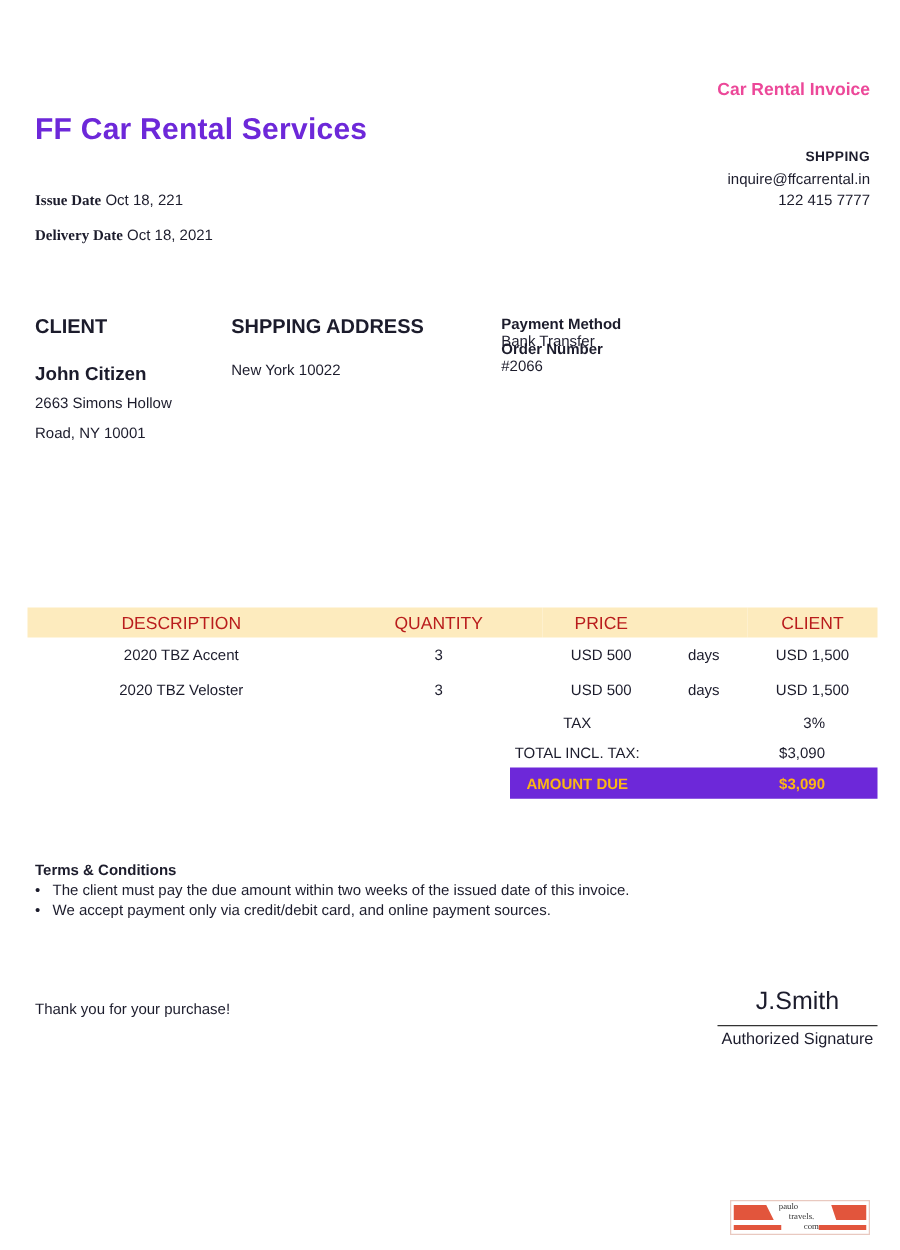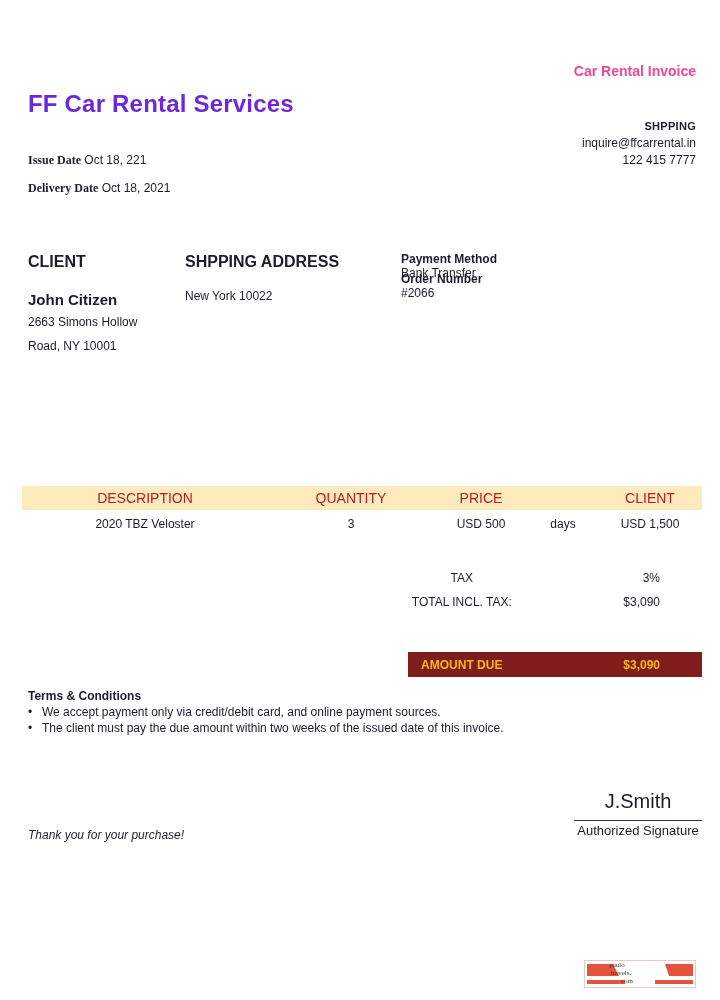--- a/index.html
+++ b/index.html
@@ -20,25 +20,25 @@
   .pay-grid { left:401px; top:252px; font-size:12px; }
   .pay-grid .r { display:flex; height:20px;flex-direction:column; }
   .pay-grid .k { width:149px; font-weight:bold; }
   table.items { position:absolute; left:22px; top:486px; width:680px; border-collapse:collapse; font-size:12px; }
   table.items th { background:#fdebbe; color:#b91c1c; font-weight:normal; font-size:14px; height:24px; padding:0; text-align:center; }
   table.items td { height:28px; text-align:center; padding:0; }
   .sum { left:408px; font-size:12px; width:294px; display:flex; }
   .sum span { display:block; text-align:center; }
   .sum .k { width:140px; }
   .sum .v { width:230px; margin-left:auto; text-align:right; padding-right:42px; box-sizing:border-box; }
-  .due { background:#7f1d1d; color:#fcb712; font-weight:bold; height:25px; align-items:center;margin-top:38px; }
+  .due { background:#6d28d9; color:#fcb712; font-weight:bold; height:25px; align-items:center; }
   .terms { left:28px; top:688px; font-size:12px; line-height:16px; }
   .terms ul { margin:0; padding:0 0 0 0; list-style:none; }
   .terms li::before { content:"•"; display:inline-block; width:14px; }
-  .thanks { left:28px; top:828px; font-size:12px;font-style:italic; }
+  .thanks { left:28px; top:800px; font-size:12px; }
   .sig-name { left:574px; top:790px; width:128px; text-align:center; font-size:20px; }
   .sig-line { left:574px; top:820px; width:128px; border-top:1px solid #333; }
   .sig-lbl { left:574px; top:823px; width:128px; text-align:center; font-size:13px; }
   .logo { left:584px; top:960px; width:110px; height:26px; border:1px solid #e9c9c0; background:#fff; }
 </style>
 </head>
 <body>
 
 <div class="abs doc-title">Car Rental Invoice</div>
 <div class="abs company">FF Car Rental Services</div>
@@ -84,20 +84,27 @@
     <tr>
       <th>DESCRIPTION</th>
       <th>QUANTITY</th>
       <th>PRICE</th>
       <th></th>
       <th>CLIENT</th>
     </tr>
   </thead>
   <tbody>
     <tr>
+      <td>2020 TBZ Accent</td>
+      <td>3</td>
+      <td>USD 500</td>
+      <td>days</td>
+      <td>USD 1,500</td>
+    </tr>
+    <tr>
       <td>2020 TBZ Veloster</td>
       <td>3</td>
       <td>USD 500</td>
       <td>days</td>
       <td>USD 1,500</td>
     </tr>
   </tbody>
 </table>
 
 <div class="abs sum" style="top:571px;">
@@ -109,35 +116,35 @@
   <span class="v">$3,090</span>
 </div>
 <div class="abs sum due" style="top:614px;">
   <span class="k">AMOUNT DUE</span>
   <span class="v">$3,090</span>
 </div>
 
 <div class="abs terms">
   <div style="font-weight:bold;">Terms &amp; Conditions</div>
   <ul>
+    <li>The client must pay the due amount within two weeks of the issued date of this invoice.</li>
     <li>We accept payment only via credit/debit card, and online payment sources.</li>
-    <li>The client must pay the due amount within two weeks of the issued date of this invoice.</li>
   </ul>
 </div>
 
 <div class="abs thanks">Thank you for your purchase!</div>
 <div class="abs sig-name">J.Smith</div>
 <div class="abs sig-line"></div>
 <div class="abs sig-lbl">Authorized Signature</div>
 
 <div class="abs logo">
   <svg width="110" height="26">
     <polygon points="2,3 28,3 34,15 2,15" fill="#e2553c"></polygon>
     <polygon points="2,19 40,19 40,23 2,23" fill="#e2553c"></polygon>
     <polygon points="80,3 108,3 108,15 84,15" fill="#e2553c"></polygon>
     <polygon points="70,19 108,19 108,23 70,23" fill="#e2553c"></polygon>
   </svg>
-  <div class="abs" style="left:16px;top:0;font-family:'Liberation Serif',serif;font-size:7px;line-height:8px;color:#333;text-align:center;">
+  <div class="abs" style="left:38px;top:0;font-family:'Liberation Serif',serif;font-size:7px;line-height:8px;color:#333;">
     <div>paulo</div>
     <div style="padding-left:8px">travels.</div>
     <div style="padding-left:20px">com</div>
   </div>
 </div>
 
 </body></html>

